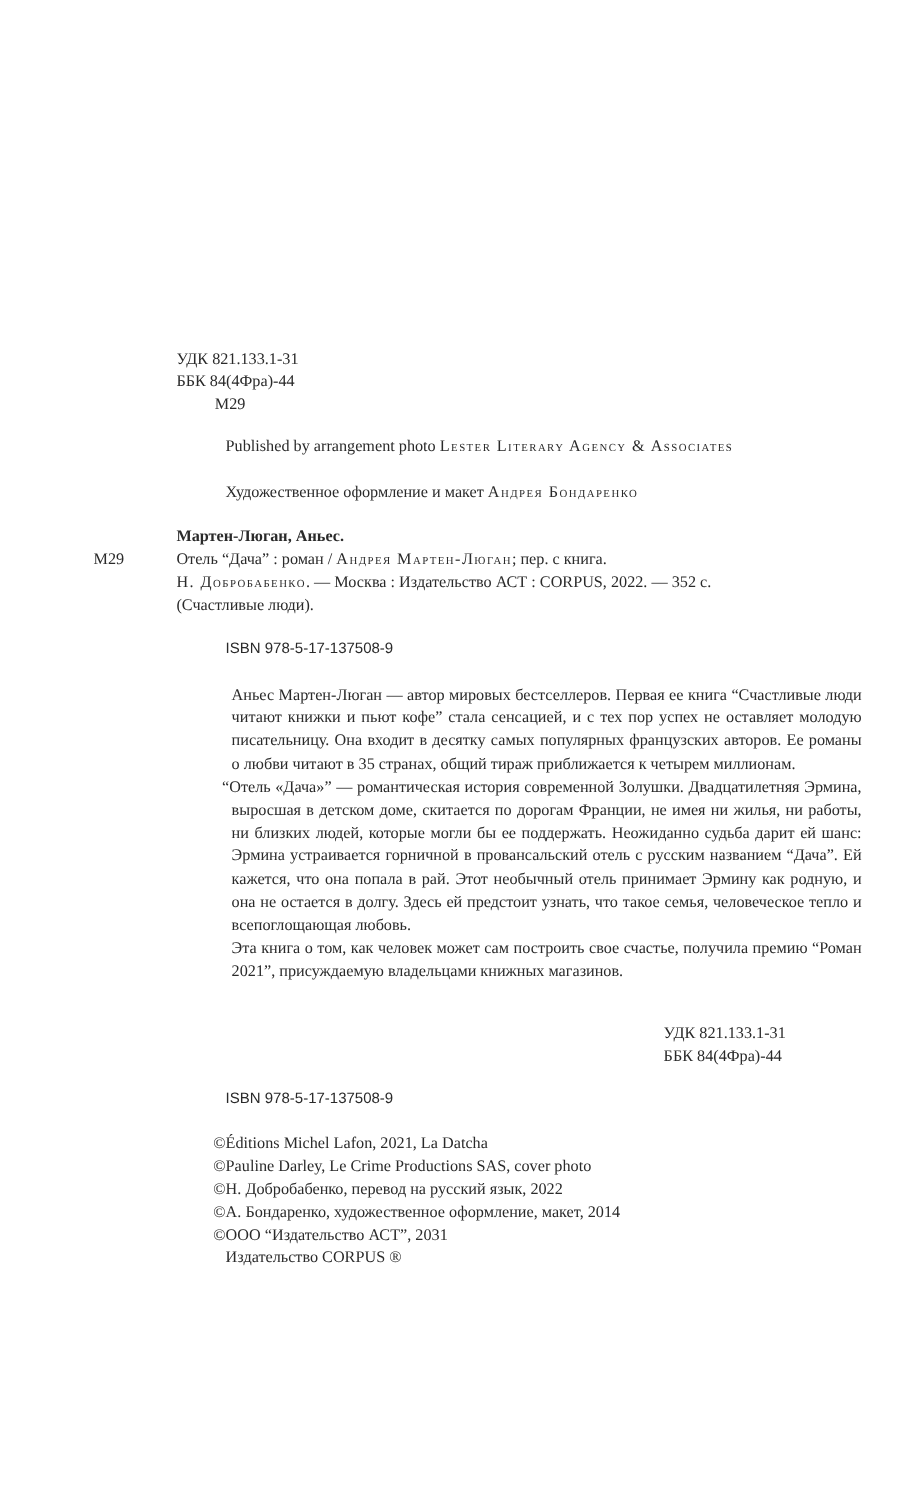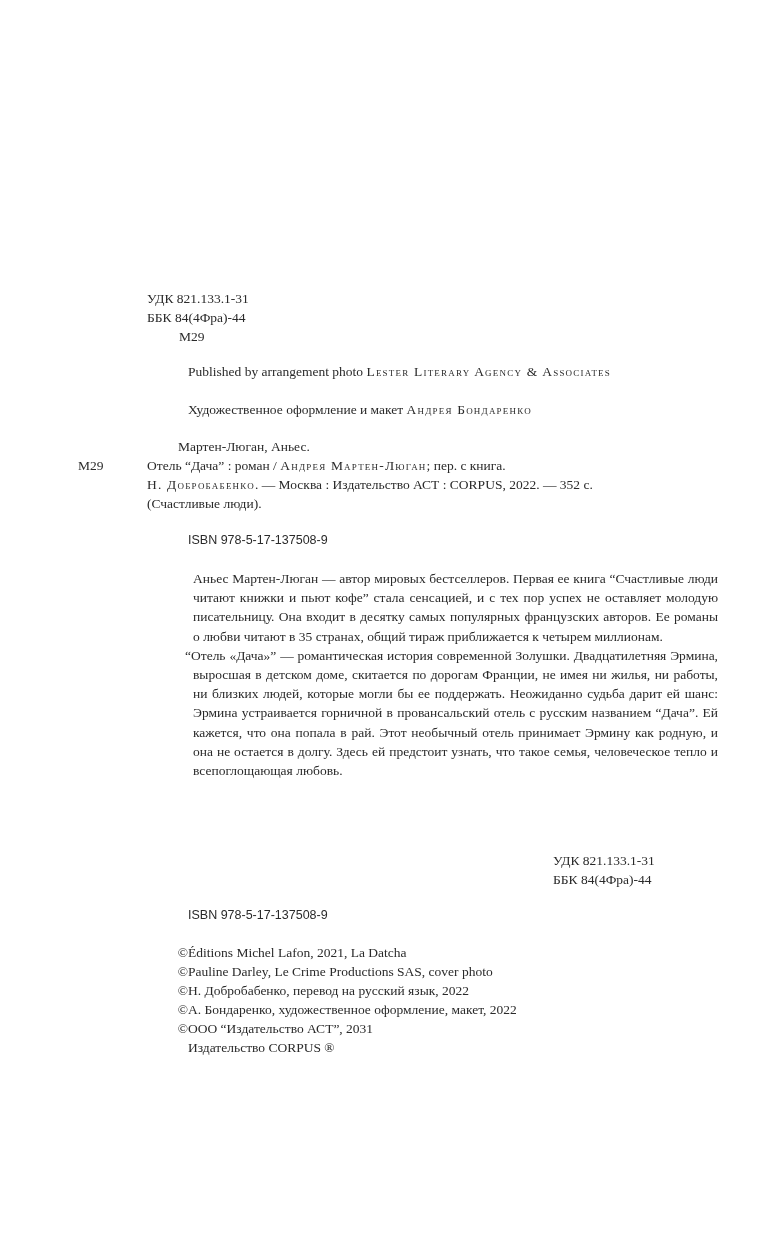--- a/index.html
+++ b/index.html
@@ -3,21 +3,21 @@
 <meta charset="utf-8">
 <style>
   html, body { margin: 0; padding: 0; background: #ffffff; }
   body {
     width: 768px; height: 1241px; position: relative; overflow: hidden;
     font-family: "Liberation Serif", "DejaVu Serif", serif;
     color: #2a2a2a; font-size: 13.5px;
   }
   .abs { position: absolute; white-space: nowrap; line-height: 19px; }
   .sc { font-variant: small-caps; letter-spacing: 1.2px; }
-  .bold { font-weight: normal; margin-left: 31px; }
+  .bold { font-weight: bold; }
   .para {
     position: absolute; left: 147px; width: 525px; line-height: 19.2px;
     text-align: justify; font-size: 13.5px;
   }
   .para p { margin: 0; text-indent: 0; }
   .para .hang { margin-left: 0; text-indent: -8px; }
   .copy-row { position: absolute; left: 147px; height: 19px; line-height: 19px; white-space: nowrap; text-align: right; }
   .copy-row .sym { display: inline-block; width: 41px; }
 </style>
 </head>
@@ -43,27 +43,28 @@
 <div class="abs" style="left:147px; top:475px;">
   <span class="sc">Н. Добробабенко</span><span>. — Москва : Издательство АСТ : CORPUS, 2022. — 352 с.</span>
 </div>
 <div class="abs" style="left:147px; top:494px;">(Счастливые люди).</div>
 
 <div class="abs" style="left:188px; top:531px; font-family: 'Liberation Sans', sans-serif; font-size:12.5px;">ISBN 978-5-17-137508-9</div>
 
 <div class="para" style="top:569px;margin-left:46px;">
   <p>Аньес Мартен-Люган — автор мировых бестселлеров. Первая ее книга “Счастливые люди читают книжки и пьют кофе” стала сенсацией, и с тех пор успех не оставляет молодую писательницу. Она входит в десятку самых популярных французских авторов. Ее романы о любви читают в 35 странах, общий тираж приближается к четырем миллионам.</p>
   <p class="hang">“Отель «Дача»” — романтическая история современной Золушки. Двадцатилетняя Эрмина, выросшая в детском доме, скитается по дорогам Франции, не имея ни жилья, ни работы, ни близких людей, которые могли бы ее поддержать. Неожиданно судьба дарит ей шанс: Эрмина устраивается горничной в провансальский отель с русским названием “Дача”. Ей кажется, что она попала в рай. Этот необычный отель принимает Эрмину как родную, и она не остается в долгу. Здесь ей предстоит узнать, что такое семья, человеческое тепло и всепоглощающая любовь.</p>
+  <p>Эта книга о том, как человек может сам построить свое счастье, получила премию “Роман 2021”, присуждаемую владельцами книжных магазинов.</p>
 </div>
 
 <div class="abs" style="left:553px; top:851px;">УДК 821.133.1-31</div>
 <div class="abs" style="left:553px; top:870px;">ББК 84(4Фра)-44</div>
 
 <div class="abs" style="left:188px; top:906px; font-family: 'Liberation Sans', sans-serif; font-size:12.5px;">ISBN 978-5-17-137508-9</div>
 
 <div>
   <div class="copy-row" style="top:943px;"><span class="sym">©</span><span>Éditions Michel Lafon, 2021, La Datcha</span></div>
   <div class="copy-row" style="top:962px;"><span class="sym">©</span><span>Pauline Darley, Le Crime Productions SAS, cover photo</span></div>
   <div class="copy-row" style="top:981px;"><span class="sym">©</span><span>Н. Добробабенко, перевод на русский язык, 2022</span></div>
-  <div class="copy-row" style="top:1000px;"><span class="sym">©</span><span>А. Бондаренко, художественное оформление, макет, 2022</span></div>
+  <div class="copy-row" style="top:1000px;"><span class="sym">©</span><span>А. Бондаренко, художественное оформление, макет, 2014</span></div>
   <div class="copy-row" style="top:1019px;"><span class="sym">©</span><span>ООО “Издательство АСТ”, 2031</span></div>
   <div class="copy-row" style="top:1038px;"><span class="sym"></span><span>Издательство CORPUS ®</span></div>
 </div>
 
 </body></html>

